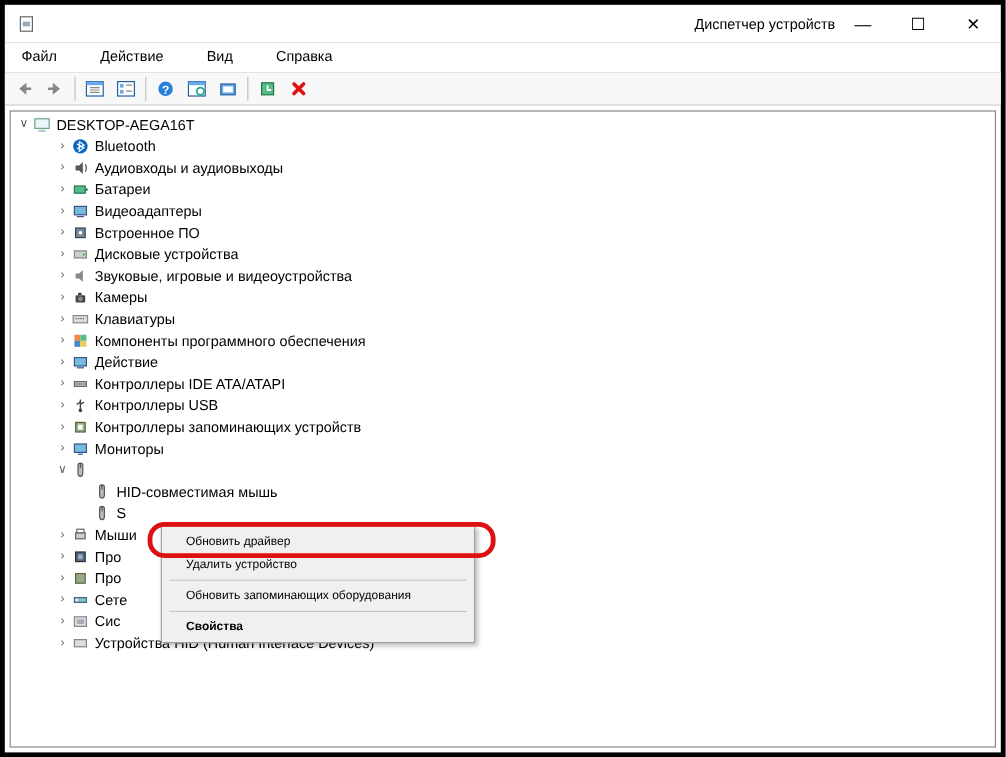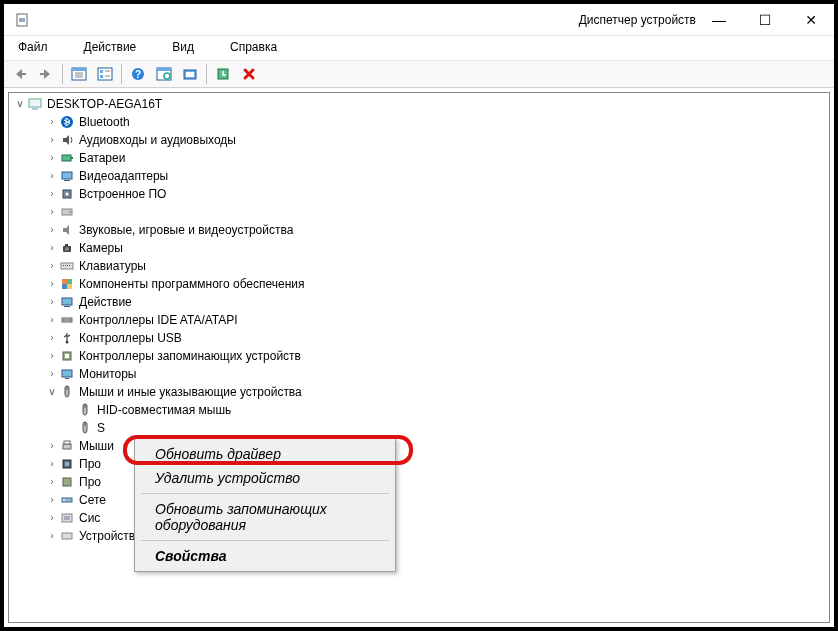--- a/index.html
+++ b/index.html
@@ -49,21 +49,21 @@
 .chev {
   width: 14px; display: inline-flex; justify-content: center;
   color: #606060; font-size: 10px;
 }
 .nicon { width: 16px; height: 16px; display: inline-flex; align-items: center; justify-content: center; margin-right: 4px; }
 .lbl {}
 .ctxmenu {
   position: absolute; left: 134px; top: 438px; width: 262px;
   background: #f0f0f0; border: 1px solid #a0a0a0;
   box-shadow: 2px 2px 4px rgba(0,0,0,0.25);
-  padding: 3px 2px; font-size: 14px; font-style: italic;
+  padding: 3px 2px; font-size: 10px;
 }
 .ctxitem { padding: 4px 18px; position: relative; }
 .ctxitem.bold { font-weight: 700; }
 .ctxsep { height: 1px; background: #c8c8c8; margin: 3px 4px; }
 .highlight-ring {
   position: absolute; left: 123px; top: 435px; width: 290px; height: 30px;
   border: 4px solid #d11; border-radius: 14px; pointer-events: none;
 }
 svg { display: block; }
 </style>
@@ -221,20 +221,21 @@
         <span class="lbl">Встроенное ПО</span>
       </div>
     <div class="node" style="padding-left:36px">
         <span class="chev">›</span>
         <span class="nicon">
           <svg width="14" height="14" viewBox="0 0 14 14">
             <rect x="2" y="4" width="10" height="6" fill="#ccc" stroke="#888"></rect>
             <circle cx="10" cy="7" r="1" fill="#5b5"></circle>
           </svg>
         </span>
+        <span class="lbl">Дисковые устройства</span>
       </div>
     <div class="node" style="padding-left:36px">
         <span class="chev">›</span>
         <span class="nicon">
           <svg width="14" height="14" viewBox="0 0 14 14">
             <path d="M3 5 L6 5 L9 2 L9 12 L6 9 L3 9 Z" fill="#888"></path>
           </svg>
         </span>
         <span class="lbl">Звуковые, игровые и видеоустройства</span>
       </div>
@@ -326,21 +327,20 @@
       </div>
 
     <div class="node" style="padding-left:36px">
         <span class="chev">∨</span>
         <span class="nicon">
           <svg width="14" height="14" viewBox="0 0 14 14">
             <path d="M5 3 Q5 1 7 1 Q9 1 9 3 L9 9 Q9 12 7 12 Q5 12 5 9 Z" fill="#bbb" stroke="#555"></path>
             <line x1="7" y1="1" x2="7" y2="5" stroke="#555"></line>
           </svg>
         </span>
-        <span class="lbl">Мыши и иные указывающие устройства</span>
       </div>
     <div class="node" style="padding-left:68px">
         <span class="nicon">
           <svg width="14" height="14" viewBox="0 0 14 14">
             <path d="M5 3 Q5 1 7 1 Q9 1 9 3 L9 9 Q9 12 7 12 Q5 12 5 9 Z" fill="#bbb" stroke="#555"></path>
             <line x1="7" y1="1" x2="7" y2="5" stroke="#555"></line>
           </svg>
         </span>
         <span class="lbl">HID-совместимая мышь</span>
       </div>

